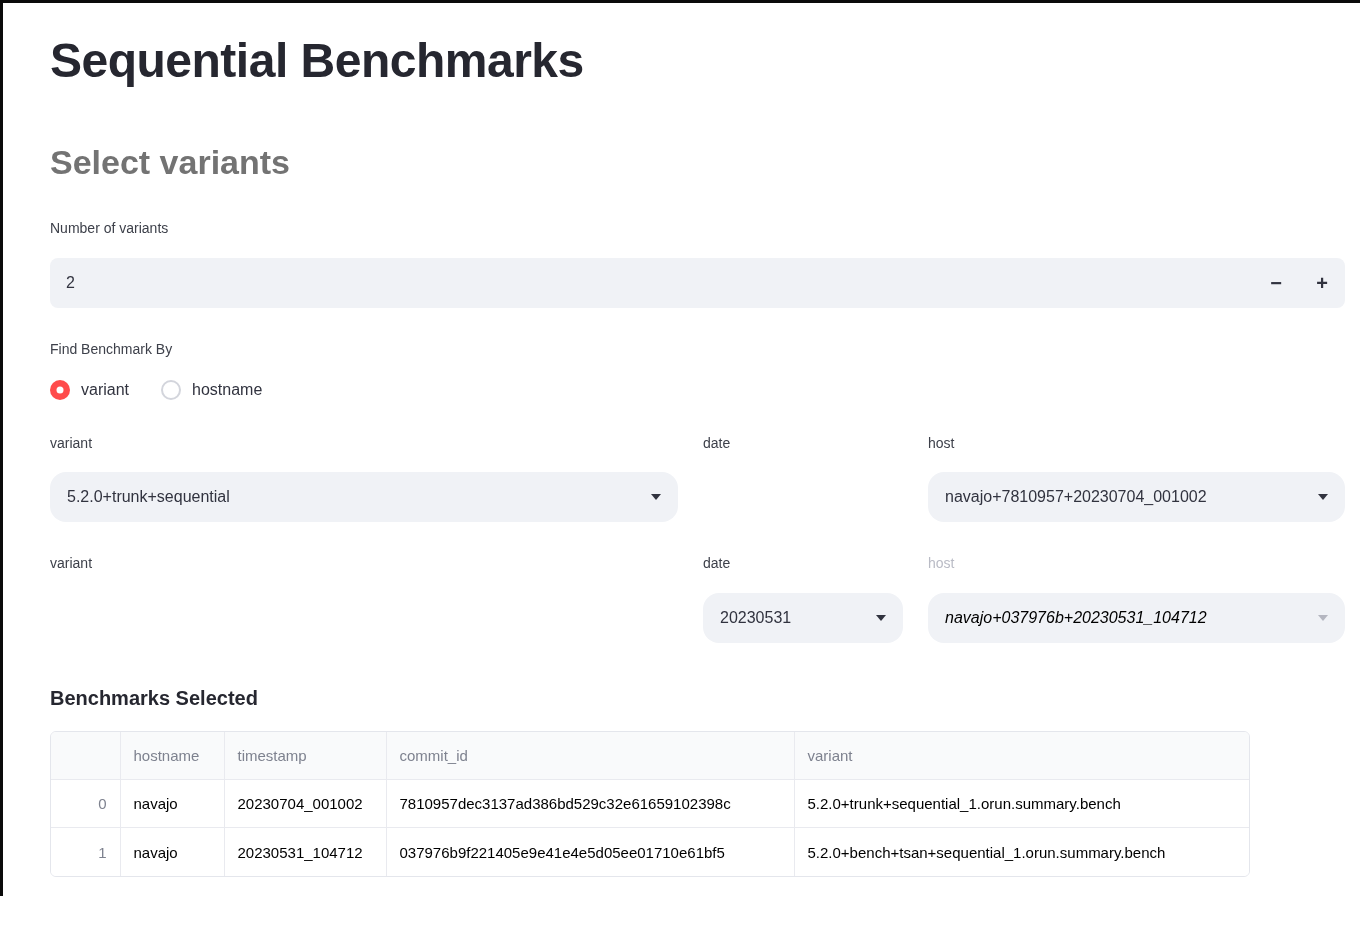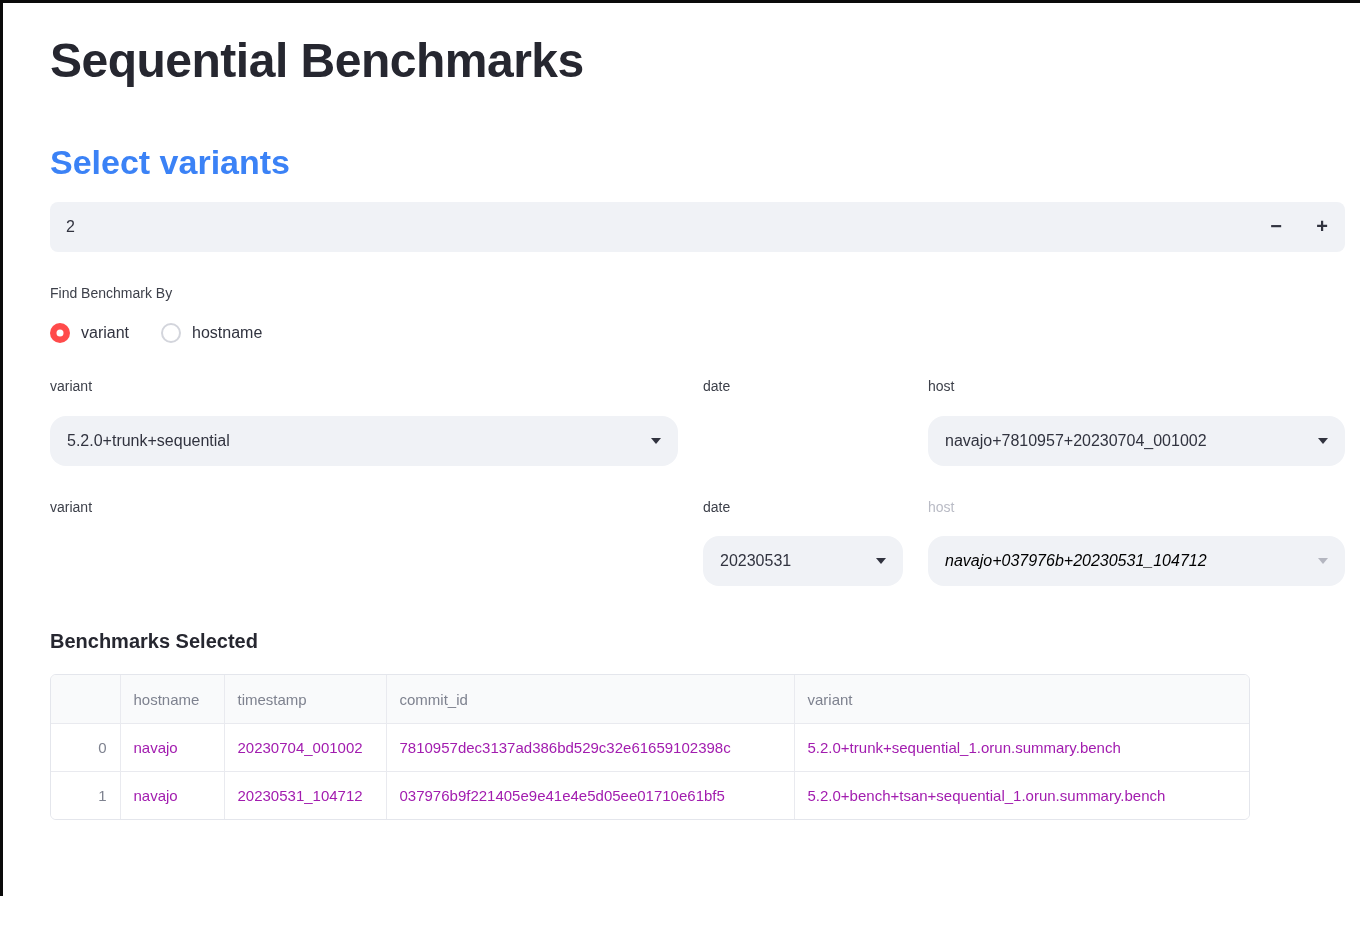--- a/index.html
+++ b/index.html
@@ -14,21 +14,21 @@
     color:#31333f;
     overflow:hidden;
   }
   .content { width:1295px; margin-left:47px; }
 
   .h1 {
     margin-top:29px;
     font-size:48px; line-height:1.2; font-weight:700;
     color:#262730; letter-spacing:-0.5px;
   }
-  .h2-select { margin-top:53px; font-size:34px; font-weight:700; color:#3b82f6; }
+  .h2-select { margin-top:53px; font-size:34px; font-weight:700; color:#737373; }
   .h2-bench  { margin-top:44px; font-size:20px; font-weight:700; color:#262730; }
 
   .field-label { font-size:14px; color:#3d404a; line-height:1.4; }
   .label-number { margin-top:37px; }
   .label-findby { margin-top:32px; }
 
   
   .number-input {
     margin-top:20px; height:50px; width:100%;
     background:#f0f2f6; border-radius:8px;
@@ -81,21 +81,21 @@
     margin-top:21px; width:1200px;
     border:1px solid #e4e6ec; border-radius:6px; overflow:hidden;
     background:#fff;
   }
   table.dataframe { border-collapse:collapse; width:100%; font-size:15px; }
   .dataframe th, .dataframe td {
     border:1px solid #e9eaef; height:48px; padding:0 13px;
     text-align:left; font-weight:400; white-space:nowrap; overflow:hidden;
   }
   .dataframe thead th { background:#f9fafb; color:#7e828f; }
-  .dataframe td { color:#a21caf; background:#fff; }
+  .dataframe td { color:#000000; background:#fff; }
   .dataframe .idx-col { width:69px; }
   .dataframe .host-col { width:104px; }
   .dataframe .ts-col { width:162px; }
   .dataframe .commit-col { width:408px; }
   .dataframe td.index-cell { text-align:right; color:#7e828f; }
   
   .dataframe tr > *:first-child { border-left:none; }
   .dataframe tr > *:last-child { border-right:none; }
   .dataframe thead tr > * { border-top:none; }
   .dataframe tbody tr:last-child > * { border-bottom:none; }
@@ -103,20 +103,21 @@
 </head>
 <body>
 
 <div class="app">
   <div class="content">
 
     <div class="h1">Sequential Benchmarks</div>
 
     <div class="h2-select">Select variants</div>
 
+    <div class="field-label label-number">Number of variants</div>
     <div class="number-input">
       <div class="number-value">2</div>
       <div class="step-btn">−</div>
       <div class="step-btn">+</div>
     </div>
 
     <div class="field-label label-findby">Find Benchmark By</div>
     <div class="radio-row">
       <div class="radio-option">
         <span class="radio-circle checked"></span>

